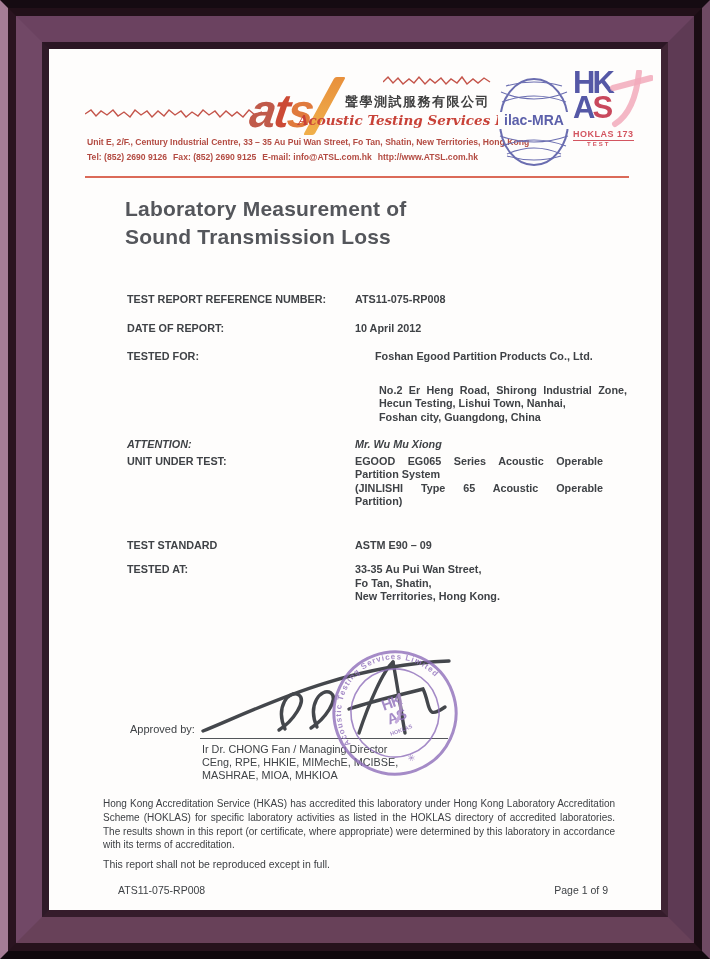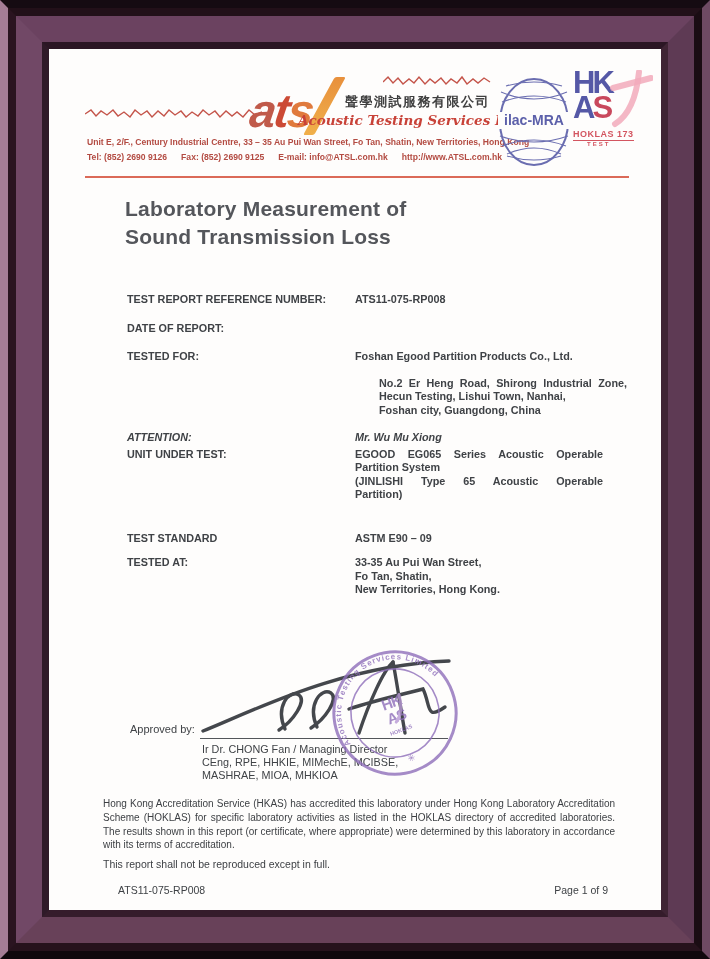--- a/index.html
+++ b/index.html
@@ -15,38 +15,38 @@
   .hdr-el{position:absolute;}
   .atsl{left:202px;top:28px;font-style:italic;font-weight:bold;font-size:47px;letter-spacing:-2px;transform:skewX(-8deg);line-height:1;}
   .atsl .la{color:#c05a4a;}
   .atsl .lt{color:#cc4a35;}
   .atsl .ls{color:#e07a3d;}
   .atsl .ll{display:inline-block;width:11px;height:58px;background:linear-gradient(180deg,#e8903c,#f0b04a);transform:skewX(-22deg);margin-left:6px;vertical-align:-8px;border-radius:2px;}
   .zh{left:296px;top:44px;font-size:13px;font-weight:bold;letter-spacing:1.5px;color:#404040;white-space:nowrap;}
   .en-script{left:249px;top:63px;font-family:"DejaVu Serif","Liberation Serif",serif;font-style:italic;font-weight:bold;font-size:13.5px;color:#c84238;white-space:nowrap;}
   .addr{left:38px;top:88px;width:420px;font-size:8.6px;font-weight:bold;color:#b34b42;white-space:nowrap;}
   .contacts{left:38px;top:103px;width:430px;font-size:8.6px;font-weight:bold;color:#b34b42;white-space:nowrap;}
-  .contacts span{margin-right:14px;}
+  .contacts span{margin-right:6px;}
   .rule{position:absolute;left:36px;right:32px;top:127px;border-top:2.5px solid #db6a58;}
   .ilac{left:448px;top:27px;}
   .hkas{left:524px;top:21px;width:80px;text-align:left;}
   .hkas-letters{position:relative;width:72px;line-height:.82;font-weight:900;font-size:31px;letter-spacing:-3px;color:#5558a6;}
   .hkas-letters .s-red{color:#c9485c;}
   .hkas-swoosh{position:absolute;left:0;top:0;}
   .hoklas{margin-top:8px;font-size:9px;font-weight:bold;color:#d35560;letter-spacing:.5px;border-bottom:1.5px solid #d35560;display:inline-block;padding-bottom:1px;}
   .hoklas-test{font-size:6px;font-weight:bold;color:#d35560;letter-spacing:2px;margin-left:14px;}
   
   .title{position:absolute;left:76px;top:146px;font-size:21px;font-weight:bold;color:#54565b;line-height:28px;letter-spacing:.2px;}
   
   .fields{position:absolute;left:78px;top:244px;width:500px;font-size:10.8px;font-weight:bold;color:#3f4246;line-height:13.5px;}
   .row{display:flex;}
   .row .lbl{width:228px;flex:none;}
   .row .val{width:248px;}
   .spread{text-align:justify;text-align-last:justify;}
-  .mb15{margin-bottom:15px;align-items:flex-end;}.mb14{margin-bottom:14px;justify-content:space-between;}.mb13{margin-bottom:13px;}
+  .mb15{margin-bottom:15px;align-items:flex-end;}.mb14{margin-bottom:14px;justify-content:space-between;}.mb13{margin-bottom:20px;gap:20px;}
   .mb12{margin-bottom:3px;font-style:italic;}.mb30{margin-bottom:30px;}.mb11{margin-bottom:11px;}
   
   .approved-label{position:absolute;left:81px;top:674px;font-size:11px;color:#3f4246;}
   .sig{position:absolute;left:148px;top:600px;}
   .sig-line{position:absolute;left:151px;top:689px;width:248px;border-top:1.5px solid #53565a;}
   .approver{position:absolute;left:153px;top:694px;font-size:10.8px;line-height:13px;color:#3f4246;}
   .stamp{position:absolute;left:282px;top:600px;transform:rotate(-20deg);opacity:.8;}
   
   .accred{position:absolute;left:54px;top:748px;width:512px;font-size:10px;line-height:13.8px;color:#3c3f43;text-align:justify;text-align-last:left;}
   .note{position:absolute;left:54px;top:809px;font-size:10.5px;color:#3c3f43;}
@@ -117,20 +117,21 @@
         <div>Sound Transmission Loss</div>
       </div>
 
       <div class="fields">
         <div class="row mb15">
           <div class="lbl">TEST REPORT REFERENCE NUMBER:</div>
           <div class="val">ATS11-075-RP008</div>
         </div>
         <div class="row mb15">
           <div class="lbl">DATE OF REPORT:</div>
+          <div class="val">10 April 2012</div>
         </div>
         <div class="row mb13">
           <div class="lbl">TESTED FOR:</div>
           <div class="val">Foshan Egood Partition Products Co., Ltd.</div>
         </div>
         <div class="row mb14">
           <div class="lbl"></div>
           <div class="val">
             <div class="spread">No.2 Er Heng Road, Shirong Industrial Zone,</div>
             <div>Hecun Testing, Lishui Town, Nanhai,</div>

